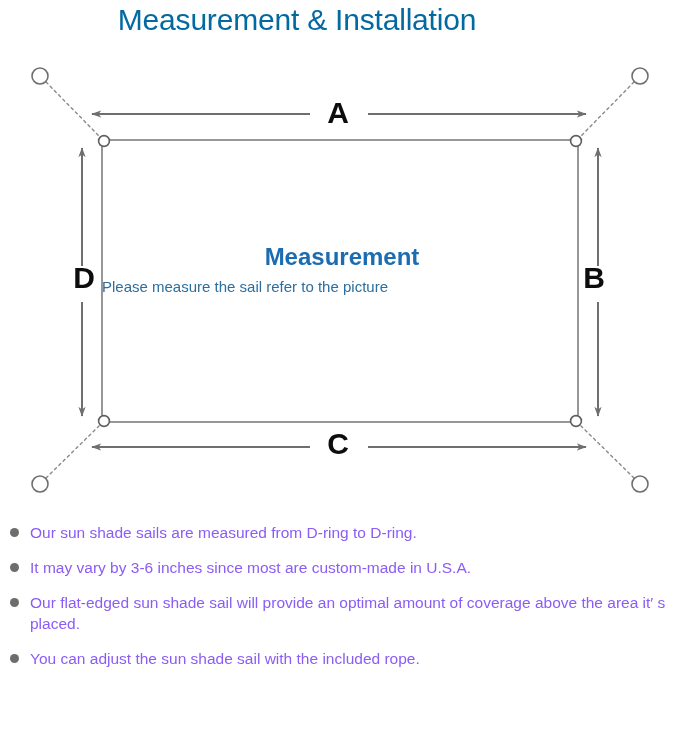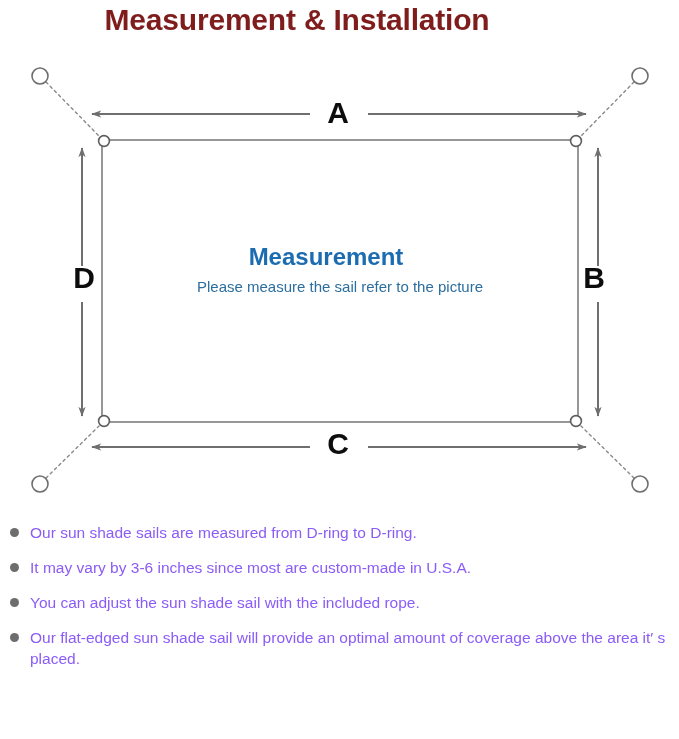--- a/index.html
+++ b/index.html
@@ -18,22 +18,22 @@
   }
 
   
   .page-title {
     position: absolute;
     top: 0px;
     left: 0;
     width: 594px;
     text-align: center;
     font-size: 30px;
-    font-weight: bold;
-    color: #7f1d1d;
+    font-weight: normal;
+    color: #0369a1;
     letter-spacing: -0.2px;
     line-height: 40px;
     white-space: nowrap;
   }
 
   
   .diagram-wrap {
     position: absolute;
     left: 0;
     top: 44px;
@@ -57,35 +57,35 @@
     text-align: center;
     user-select: none;
   }
   #label-A { left: 308px; top: 54px; width: 60px; }
   #label-C { left: 308px; top: 385px; width: 60px; }
   #label-D { left: 54px; top: 219px; width: 60px; }
   #label-B { left: 564px; top: 219px; width: 60px; }
 
   .center-title {
     position: absolute;
-    left: 88px;
+    left: 104px;
     top: 198px;
     width: 476px;
     text-align: center;
     font-size: 24px;
     font-weight: bold;
     color: #1b6cb0;
     line-height: 30px;
   }
   .center-sub {
     position: absolute;
     left: 102px;
     top: 233px;
     width: 476px;
-    text-align: center;
+    text-align: left;
     font-size: 15px;
     font-weight: normal;
     color: #2c6e9e;
     line-height: 20px;
   }
 
   
   .notes {
     position: absolute;
     left: 0;
@@ -185,19 +185,19 @@
   <div class="note-item">
     <span class="note-bullet"></span>
     <span class="note-text">Our sun shade sails are measured from D-ring to D-ring.</span>
   </div>
   <div class="note-item">
     <span class="note-bullet"></span>
     <span class="note-text">It may vary by 3-6 inches since most are custom-made in U.S.A.</span>
   </div>
   <div class="note-item">
     <span class="note-bullet"></span>
+    <span class="note-text">Our flat-edged sun shade sail will provide an optimal amount of coverage above the area it′ s placed.</span>
+  </div>
+  <div class="note-item">
+    <span class="note-bullet"></span>
     <span class="note-text">You can adjust the sun shade sail with the included rope.</span>
   </div>
-  <div class="note-item">
-    <span class="note-bullet"></span>
-    <span class="note-text">Our flat-edged sun shade sail will provide an optimal amount of coverage above the area it′ s placed.</span>
-  </div>
 </div>
 
 </body></html>

